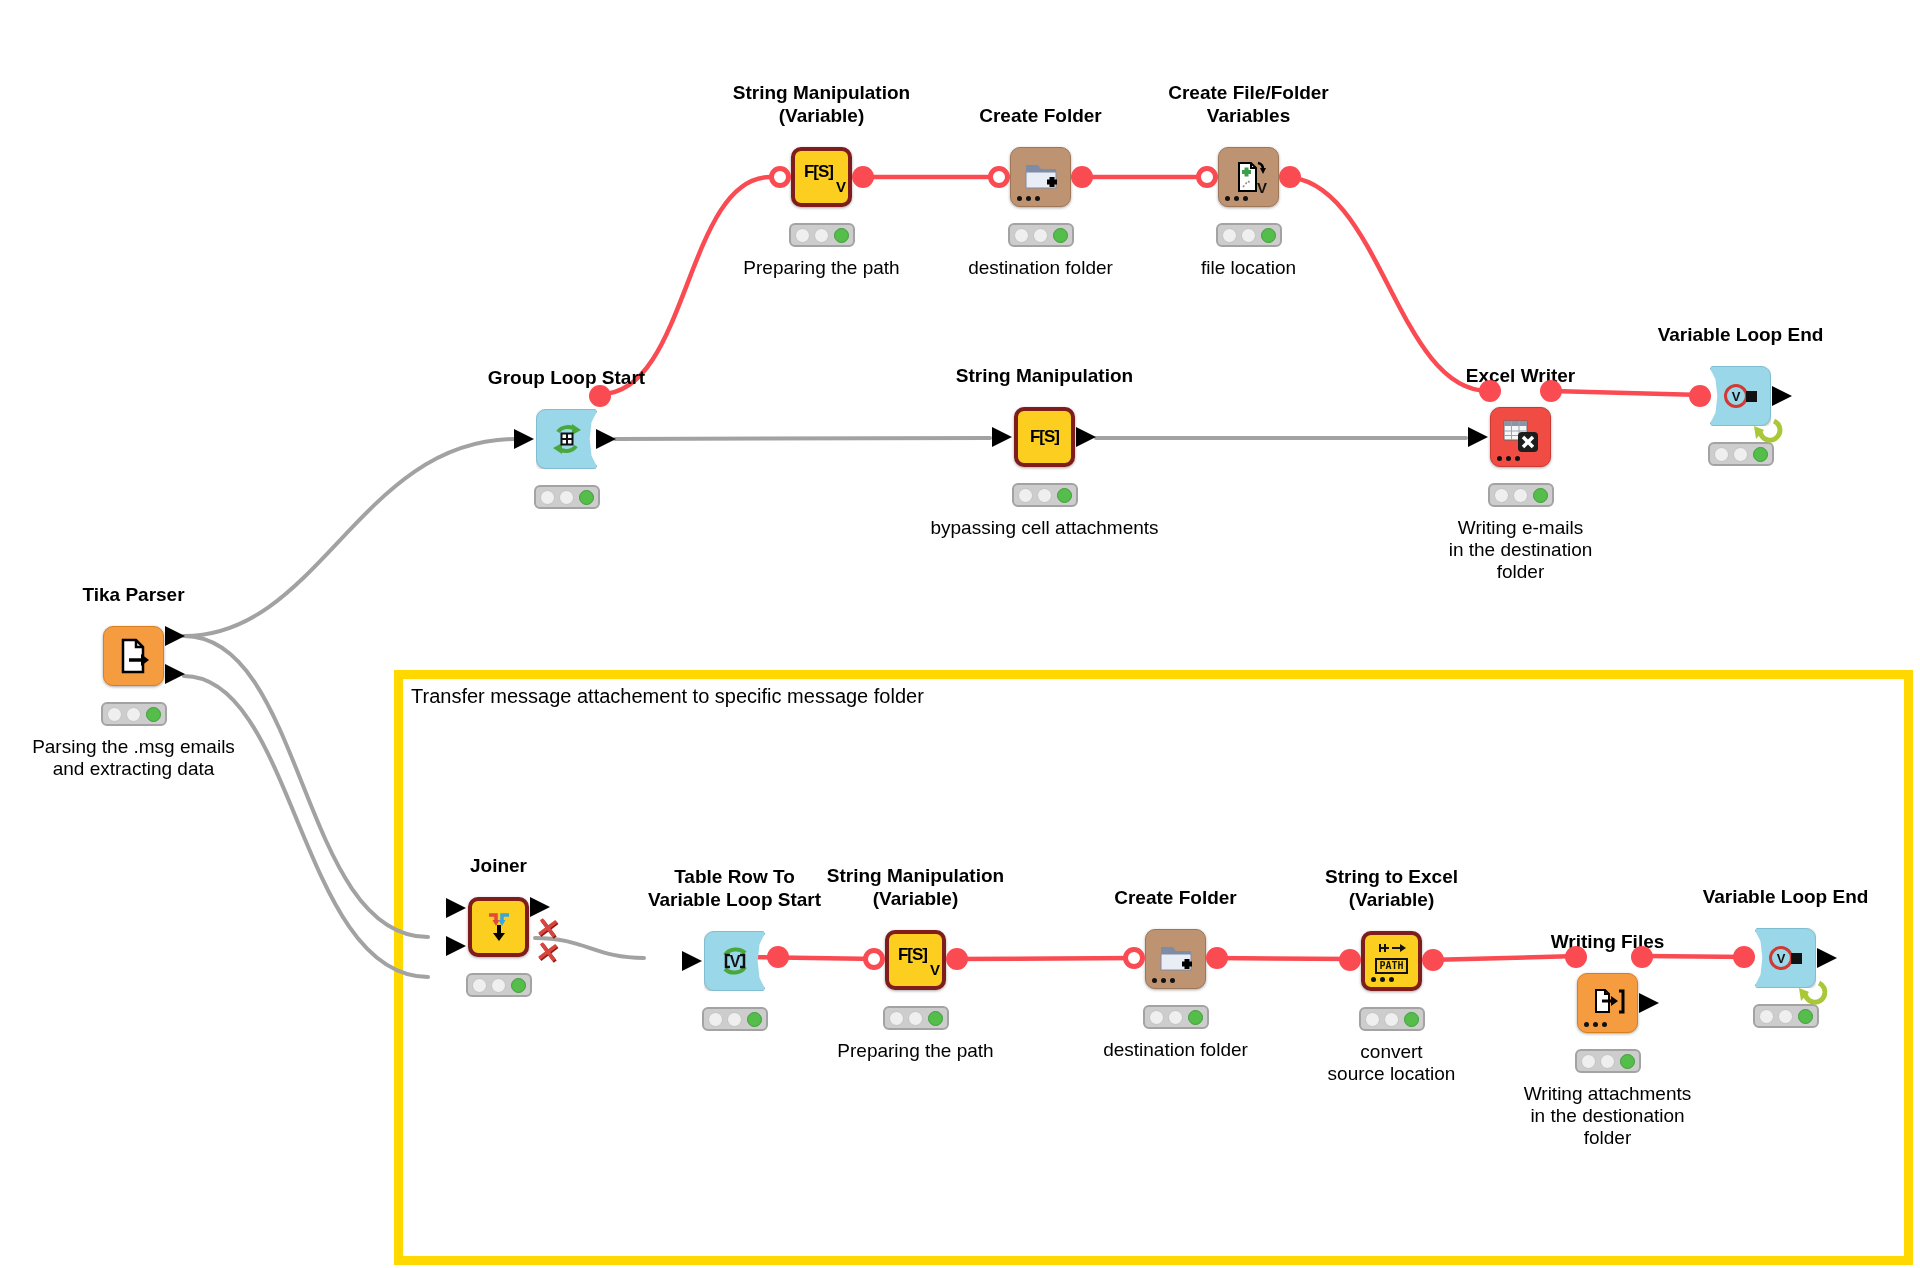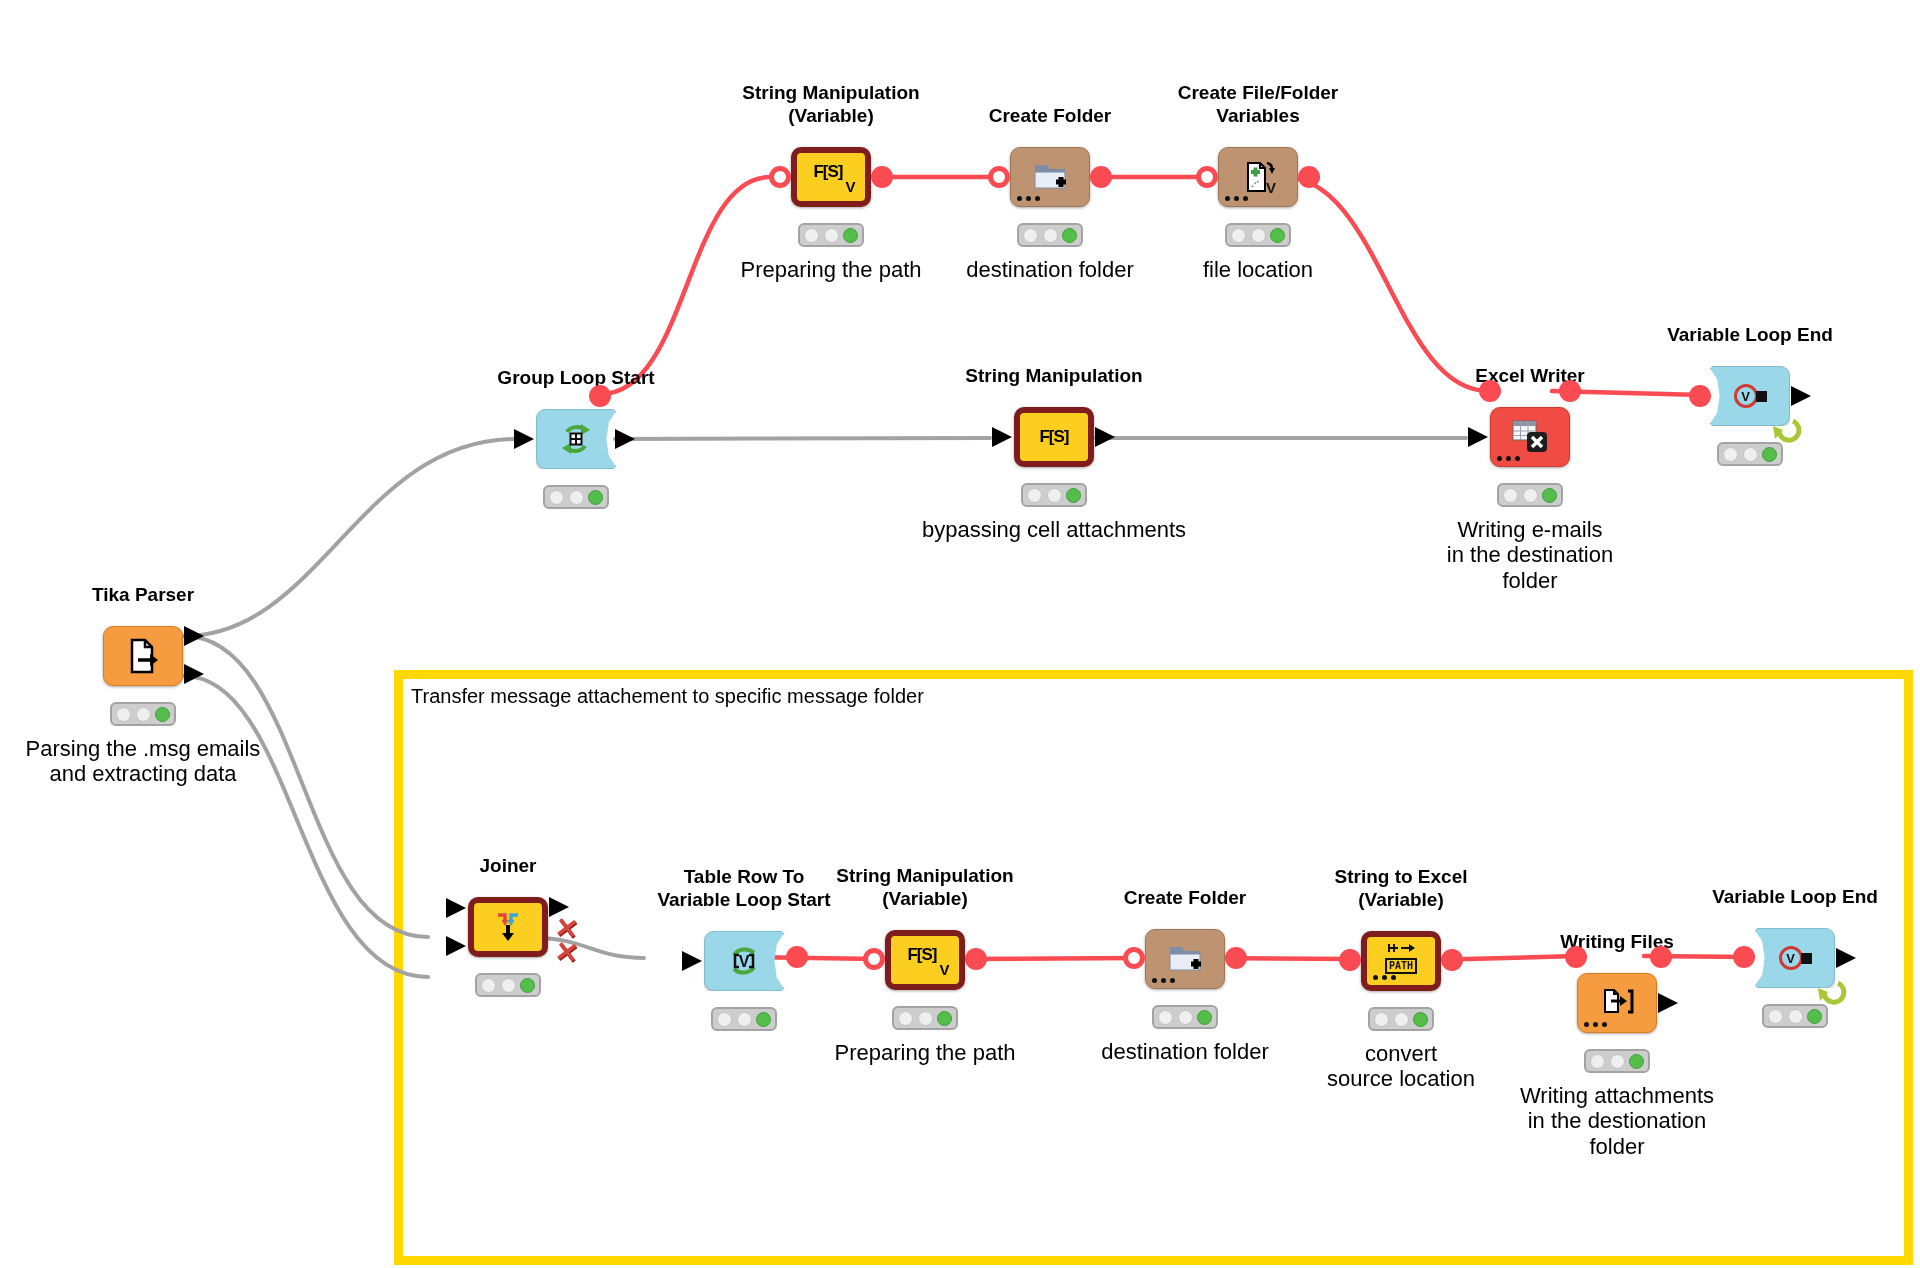--- a/index.html
+++ b/index.html
@@ -1,34 +1,34 @@
 <!DOCTYPE html>
 <html><head>
 <meta charset="utf-8">
 <style>
   html,body{margin:0;padding:0;background:#fff;}
   #canvas{position:relative;width:1920px;height:1268px;background:#fff;overflow:hidden;
           font-family:"Liberation Sans",sans-serif;color:#000;}
   .anno{position:absolute;border:9px solid #FFD800;box-sizing:border-box;background:transparent;}
   .anno-title{font-size:20px;line-height:1.2;padding:5px 8px 0 8px;color:#000;}
   .wires{position:absolute;left:0;top:0;z-index:2;}
-  .node{position:absolute;width:80px;height:60px;z-index:3;}
+  .node{position:absolute;width:61px;height:60px;z-index:3;}
   .sq{position:absolute;inset:0;border-radius:10px;display:flex;align-items:center;justify-content:center;
       box-shadow:0 1px 3px rgba(0,0,0,.35);}
-  .c-yellow{background:#FBCE20;border:6px solid #7f1d1d;}
+  .c-yellow{background:#FBCE20;border:4px solid #7f1d1d;}
   .c-orange{background:#F59B40;border:1px solid #D97E1E;}
   .c-brown{background:#BE9372;border:1px solid #9E7758;}
   .c-red{background:#F04C43;border:1px solid #C93A32;}
   .c-blue{background:#9AD7E8;border:1px solid #7FBDD2;}
   .shape-loop-start{clip-path:polygon(0 0,97% 0,100% 4%,91% 22%,88% 50%,91% 78%,100% 96%,97% 100%,0 100%);border-radius:10px 0 0 10px;}
   .shape-loop-end{clip-path:polygon(3% 0,100% 0,100% 100%,3% 100%,0 96%,9% 78%,12% 50%,9% 22%,0 4%);border-radius:0 10px 10px 0;}
   .title{position:absolute;bottom:calc(100% + 20px);left:50%;transform:translateX(-50%);
          width:320px;text-align:center;font-weight:bold;font-size:19px;line-height:1.22;white-space:pre-line;}
   .caption{position:absolute;top:calc(100% + 50px);left:50%;transform:translateX(-50%);
-           width:330px;text-align:center;font-size:22px;line-height:1.15;white-space:pre-line;}
+           width:330px;text-align:center;font-size:19px;line-height:1.15;white-space:pre-line;}
   .traffic{position:absolute;top:calc(100% + 16px);left:50%;transform:translateX(-50%);
            width:66px;height:24px;background:#CDCDCD;border:2px solid #A3A3A3;border-radius:6px;
            display:flex;align-items:center;justify-content:space-between;padding:0 4px;box-sizing:border-box;}
   .light{width:15px;height:15px;border-radius:50%;background:#EFEFEF;border:1px solid #C2C2C2;box-sizing:border-box;}
   .light.on{background:#55BE4B;border-color:#3E9E3A;}
   .tri{position:absolute;width:0;height:0;border-top:10px solid transparent;border-bottom:10px solid transparent;
        border-left:20px solid #000;}
   .port-f{position:absolute;width:22px;height:22px;border-radius:50%;background:#FA4B52;}
   .port-h{position:absolute;width:22px;height:22px;border-radius:50%;background:#fff;border:5px solid #FA4B52;box-sizing:border-box;}
   .dots{position:absolute;left:6px;bottom:5px;display:flex;gap:4px;}

